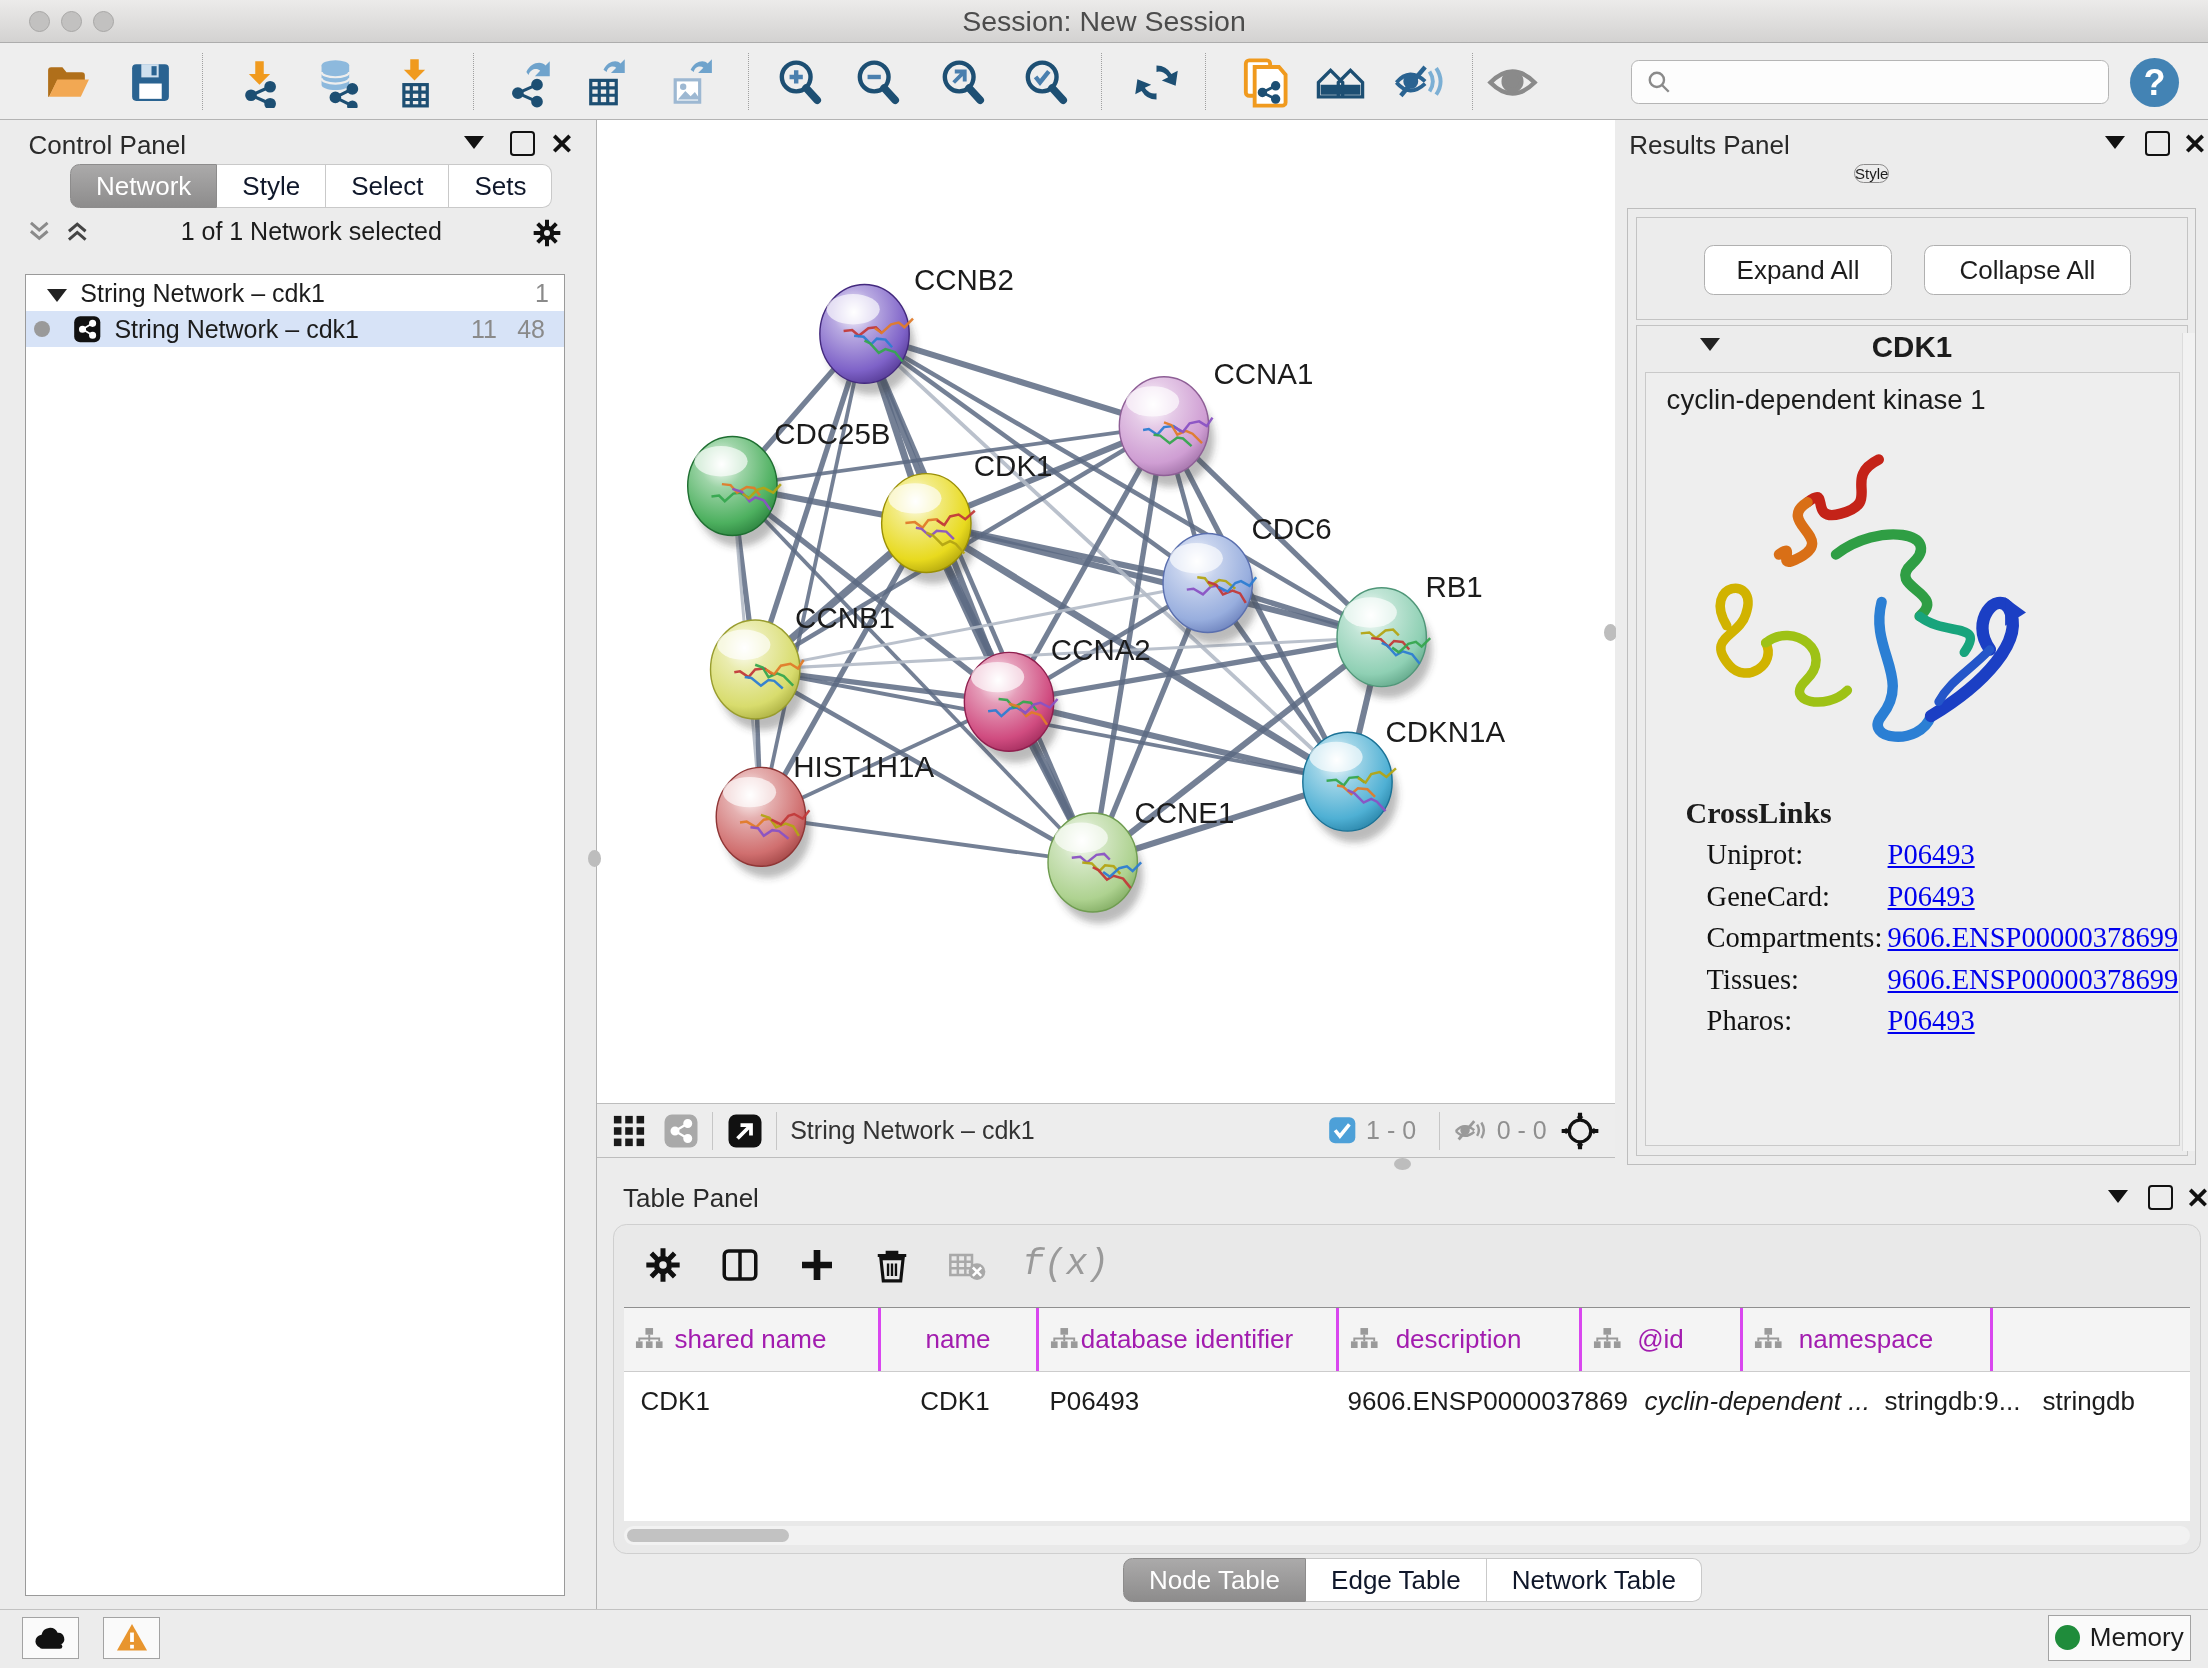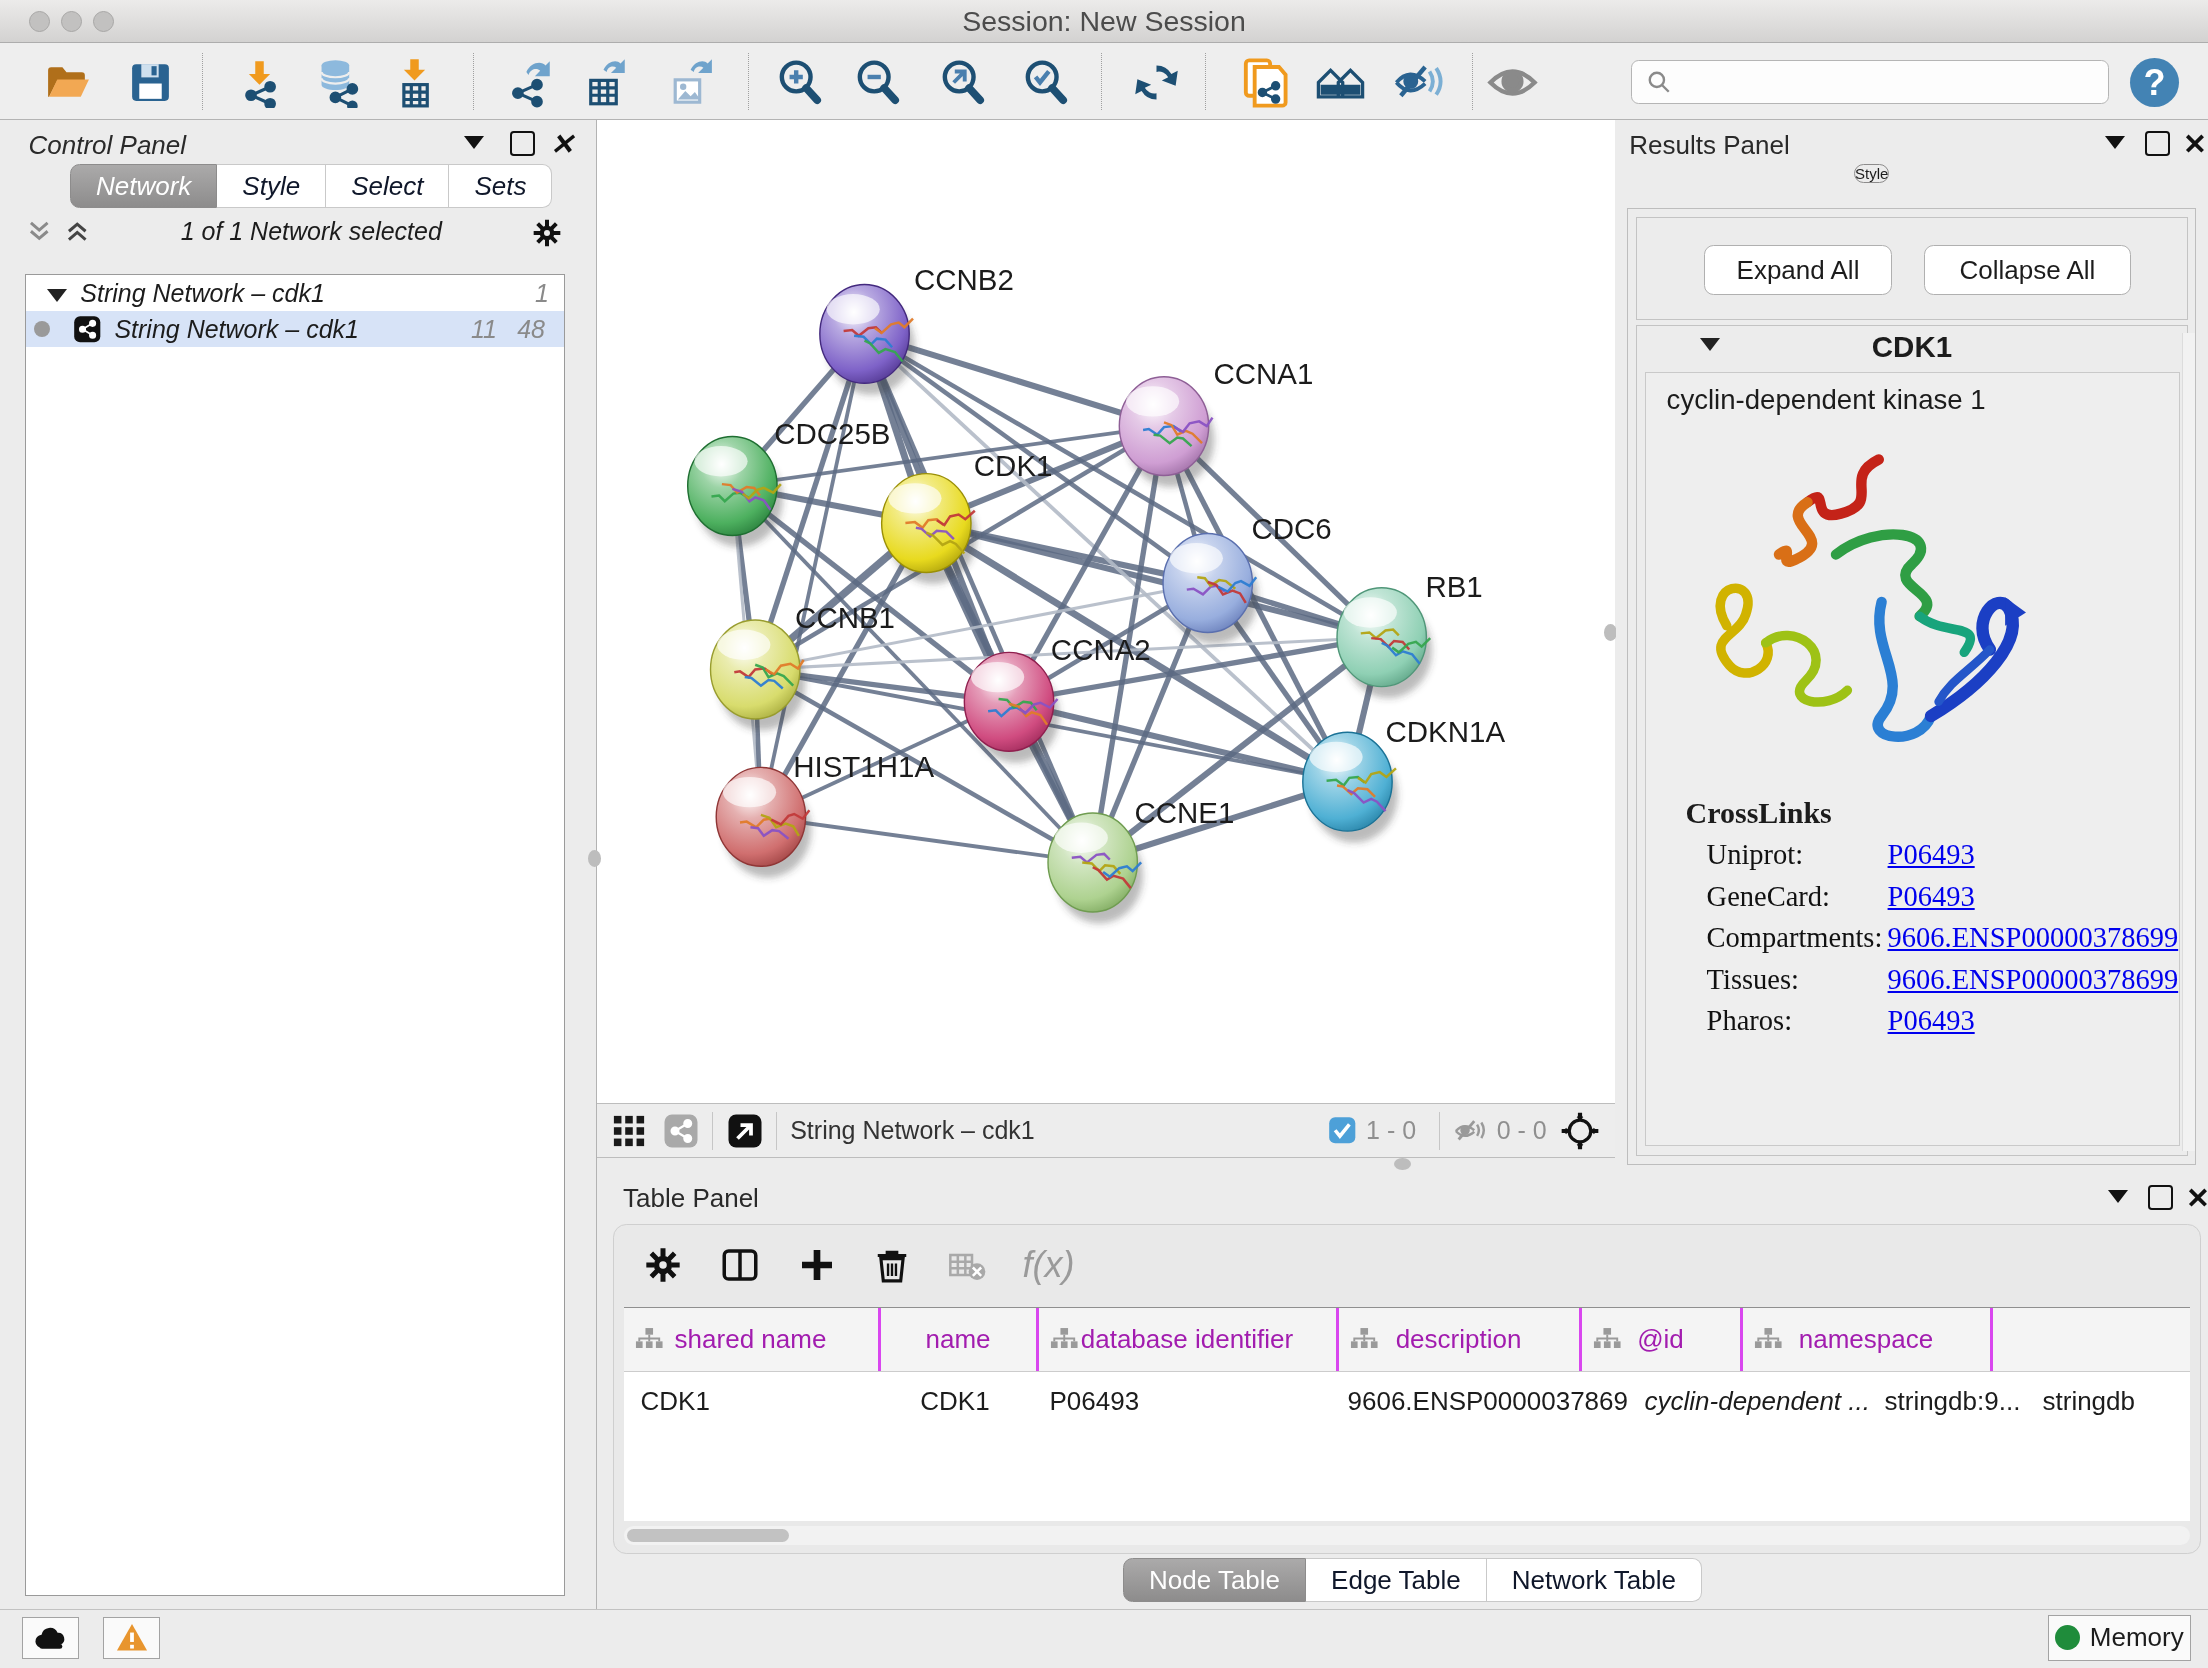--- a/index.html
+++ b/index.html
@@ -29,21 +29,21 @@
   
   .panel-title{font-size:26px;color:#2a2a2a;}
   .seg{display:flex;}
   .seg .tab{height:42px;line-height:42px;padding:0 25px;font-size:26px;background:#ffffff;
       border:1px solid #c9c9c9;border-left:none;color:#0f172a;}
   .seg .tab:first-child{border-left:1px solid #c9c9c9;border-radius:9.5px 0 0 9.5px;}
   .seg .tab:last-child{border-radius:0 9.5px 9.5px 0;}
   .seg .tab.sel{background:linear-gradient(#abaaaa,#8d8c8c);color:#fff;border-color:#8d8c8c;}
   
   #control-panel{left:0;top:120px;width:596px;height:1489px;background:#ececec;
-      border-right:1px solid #b3b3b3;font-style:italic;}
+      border-right:1px solid #b3b3b3;}
   #cp-tree{position:absolute;left:25px;top:154px;width:538px;height:1320px;
       background:#ffffff;border:1px solid #9a9a9a;}
   .tree-row{position:relative;height:36px;font-size:25px;display:flex;align-items:center;}
   .tree-row .cnt{position:absolute;color:#8a8a8a;}
   .tree-row.sel{background:#d7e3f7;}
   #cp-status{position:absolute;left:25px;top:97px;width:538px;height:49px;
       display:flex;align-items:flex-start;font-size:25px;}
   
   #net-area{left:597px;top:120px;width:1018px;height:983px;background:#ffffff;}
   #net-bar{left:597px;top:1103px;width:1018px;height:53px;background:#ededed;
@@ -705,21 +705,21 @@
             <path d="M19 22v16M24 22v16M29 22v16" stroke="#111" stroke-width="3"></path>
           </svg>
         <svg width="40" height="40" viewBox="0 0 48 48">
             <g stroke="#a9a9a9" stroke-width="3" fill="none">
               <rect x="4" y="12" width="26" height="24"></rect>
               <path d="M4 20h26M4 28h26M13 12v24M22 12v24"></path>
             </g>
             <circle cx="36" cy="32" r="10" fill="#a9a9a9"></circle>
             <path d="M31 27l10 10M41 27l-10 10" stroke="#fff" stroke-width="3"></path>
           </svg>
-        <span style="font-family:Liberation Sans, sans-serif;font-style:italic;font-size:36px;color:#9a9a9a">f(x)</span>
+        <span style="font-family:Liberation Mono, monospace;font-style:italic;font-size:36px;color:#9a9a9a">f(x)</span>
       </div>
       <div id="tp-table">
           <div class="th-row">
             <div class="th" style="width: 254px;">
               <svg class="hicon" width="28.5" height="23" viewBox="0 0 30 24">
                 <g fill="#9a9a9a">
                   <rect x="11" y="1" width="8" height="7"></rect>
                   <rect x="1" y="15" width="7" height="7"></rect>
                   <rect x="11.5" y="15" width="7" height="7"></rect>
                   <rect x="22" y="15" width="7" height="7"></rect>

